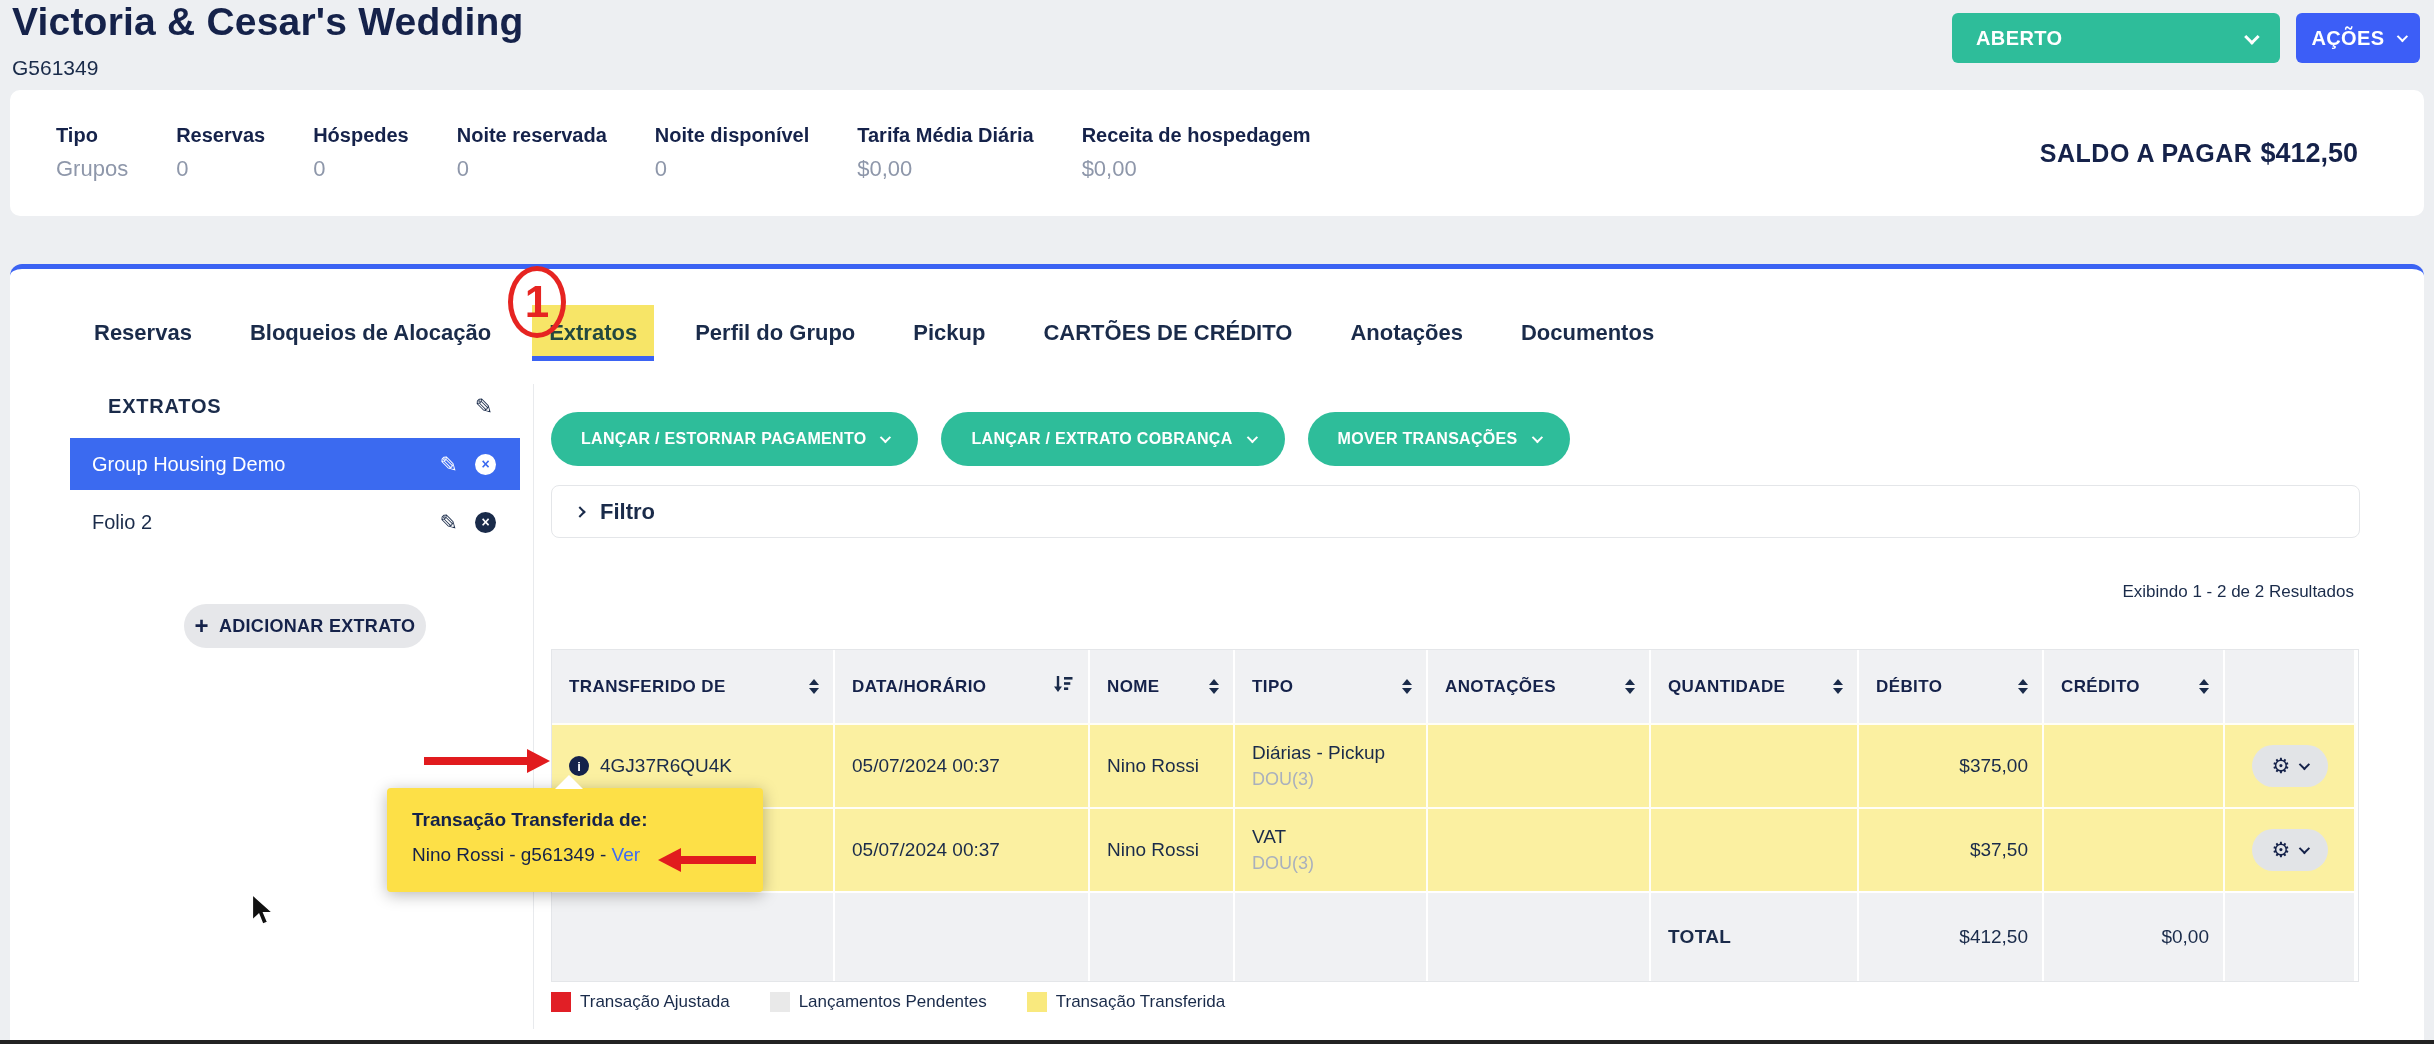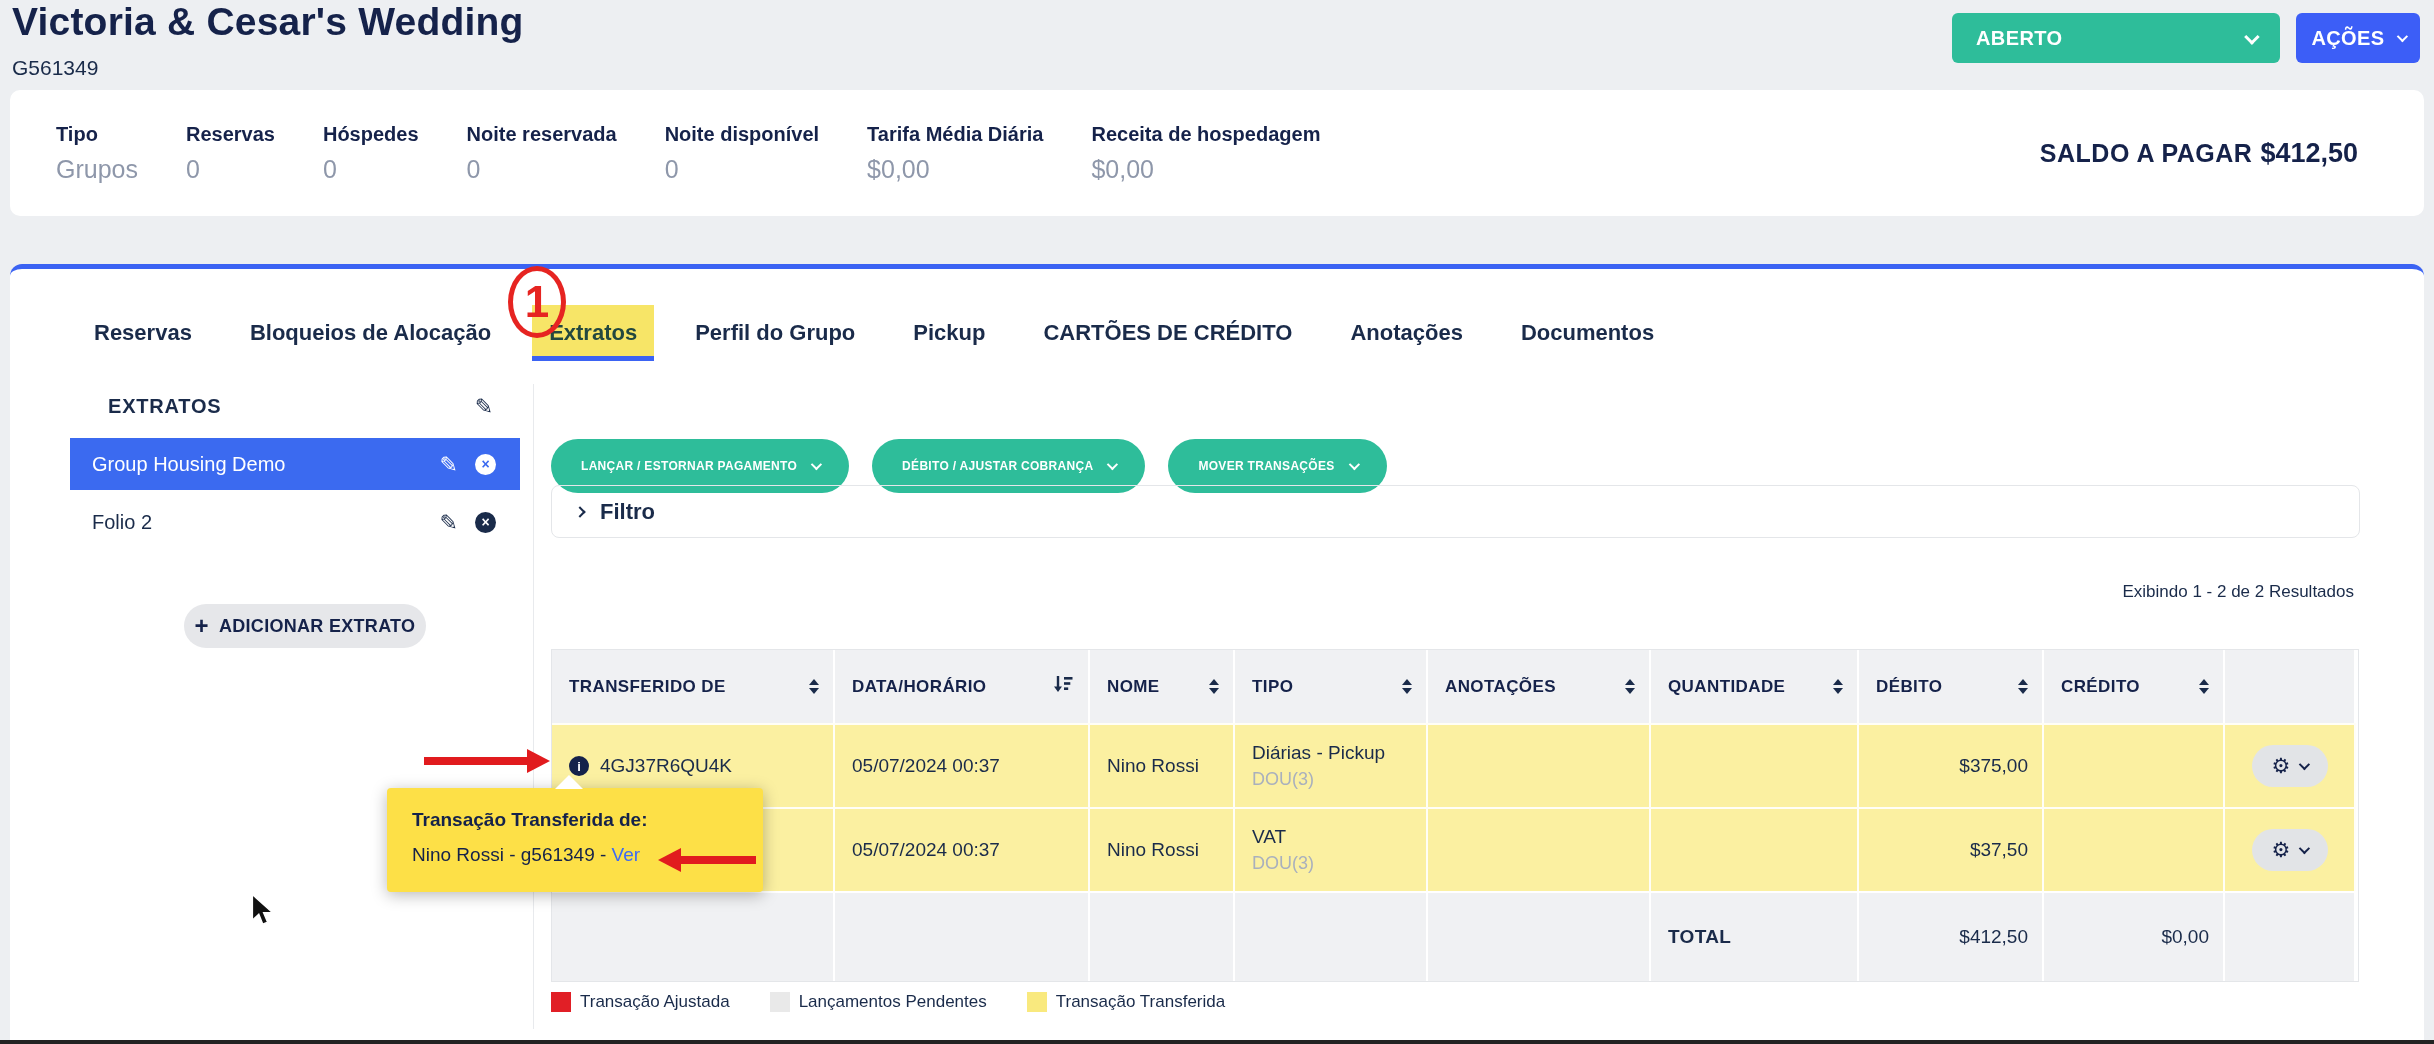--- a/index.html
+++ b/index.html
@@ -23,21 +23,21 @@
   .chev { width:11px; height:11px; border-right:3px solid currentColor; border-bottom:3px solid currentColor;
           transform:rotate(45deg) translateY(-2px); display:inline-block; }
   .chev.small { width:8px; height:8px; border-width:2.5px; }
   .chev.right { transform:rotate(-45deg); }
   
   .stats-card { position:absolute; left:10px; top:90px; width:2414px; height:126px; background:#fff; border-radius:10px;
                 display:flex; align-items:center; padding:0 66px 0 46px; }
   .stats-list { display:flex; gap:48px; flex:1; }
   .stat { display:flex; flex-direction:column; gap:9px; }
   .stat-label { font-size:20px; font-weight:bold; color:#15224a; }
-  .stat-value { font-size:25px; color:#8e97aa; }
+  .stat-value { font-size:22px; color:#8e97aa; }
   .saldo { display:flex; gap:8px; align-items:baseline; font-weight:bold; color:#15224a; }
   .saldo-label { font-size:25px; letter-spacing:.5px; }
   .saldo-value { font-size:27px; }
   
   .main-card { position:absolute; left:10px; top:264px; width:2414px; height:780px; background:#fff;
                border-radius:12px 12px 0 0; border-top:5px solid #3b63f3; }
   
   .tab-bar { position:absolute; left:67px; top:36px; display:flex; gap:24px; }
   .tab { padding:15px 17px; font-size:22px; font-weight:bold; color:#1a2b4a; cursor:pointer; white-space:nowrap; }
   .tab.active { background:#f7e567; color:#23483f; border-bottom:5px solid #3b63f3; padding-bottom:10px; }
@@ -55,22 +55,22 @@
   .folio.selected .xcirc { background:#fff; color:#3b6af0; }
   .folio:not(.selected) .xcirc { background:#1a2b4a; color:#fff; }
   .add-extrato { position:absolute; left:174px; top:335px; width:242px; height:44px; border-radius:22px; border:none;
                  background:#e6e7ea; color:#15224a; font-weight:bold; font-size:18px; display:flex; align-items:center;
                  justify-content:center; gap:10px; cursor:pointer; letter-spacing:.3px; font-family:inherit; }
   .plus { font-size:24px; font-weight:bold; line-height:1; }
   .v-divider { position:absolute; left:523px; top:115px; width:1px; height:645px; background:#e8eaed; }
   
   .content { position:absolute; left:541px; top:0; width:1809px; height:780px; }
   .btn-row { position:absolute; top:143px; left:0; display:flex; gap:23px; }
-  .teal-btn { height:54px; border-radius:27px; background:#2ebd9a; border:none; color:#fff; font-weight:bold; font-size:12px;
-              display:flex; align-items:center; gap:14px; padding:0 30px; cursor:pointer; letter-spacing:.3px; font-family:inherit;margin-top:27px; }
+  .teal-btn { height:54px; border-radius:27px; background:#2ebd9a; border:none; color:#fff; font-weight:bold; font-size:16px;
+              display:flex; align-items:center; gap:14px; padding:0 30px; cursor:pointer; letter-spacing:.3px; font-family:inherit; }
   .filter-box { position:absolute; top:216px; left:0; width:1809px; height:53px; border:1px solid #e4e6e9; border-radius:8px;
                 display:flex; align-items:center; gap:16px; padding-left:24px; font-size:22px; font-weight:bold; cursor:pointer; }
   .results { position:absolute; top:313px; right:6px; font-size:17px; color:#1a2b4a; }
   
   .table-wrap { position:absolute; top:380px; left:0; width:1808px; border:1px solid #e4e6e9; }
   .grid { display:grid; grid-template-columns:283px 255px 145px 193px 223px 208px 185px 181px 131px; }
   .h-cell { height:73px; background:#f0f1f3; display:flex; align-items:center; justify-content:space-between;
             padding:0 14px 0 17px; font-size:17px; font-weight:bold; letter-spacing:.4px; border-right:2px solid #fff;
             cursor:pointer; color:#15224a; }
   .sort-def { display:flex; flex-direction:column; gap:3px; align-items:center; }
@@ -206,21 +206,21 @@
   </button>
   <div class="v-divider"></div>
 
   <div class="content">
     <div class="btn-row" id="btn-row">
         <button class="teal-btn">
           <span>LANÇAR / ESTORNAR PAGAMENTO</span>
           <span class="chev small"></span>
         </button>
         <button class="teal-btn">
-          <span>DÉBITO / AJUSTAR COBRANÇA</span>
+          <span>LANÇAR / EXTRATO COBRANÇA</span>
           <span class="chev small"></span>
         </button>
         <button class="teal-btn">
           <span>MOVER TRANSAÇÕES</span>
           <span class="chev small"></span>
         </button>
       </div>
 
     <div class="filter-box">
       <span class="chev small right"></span>

